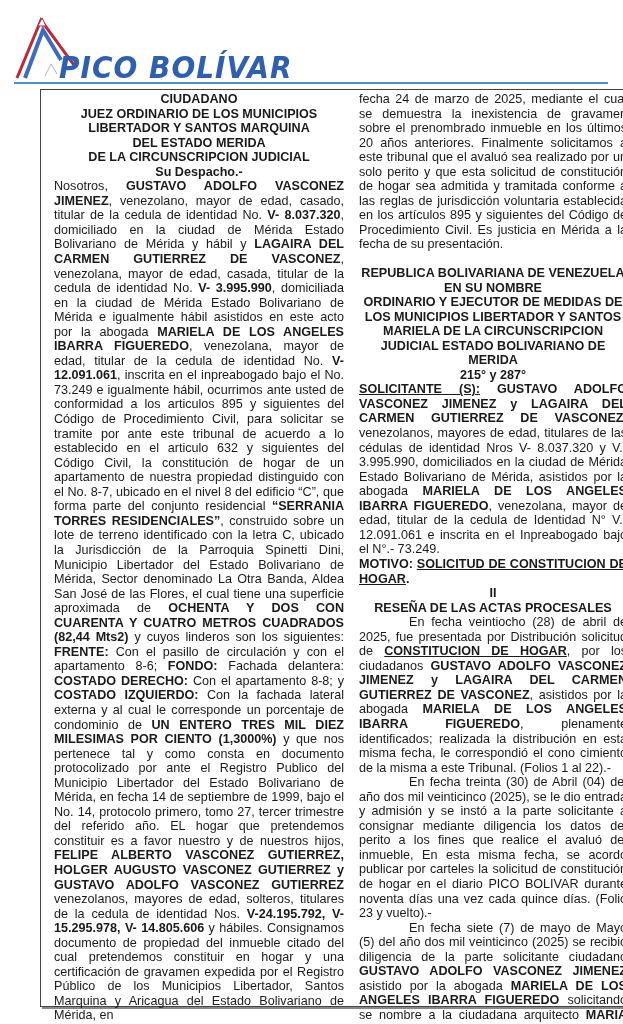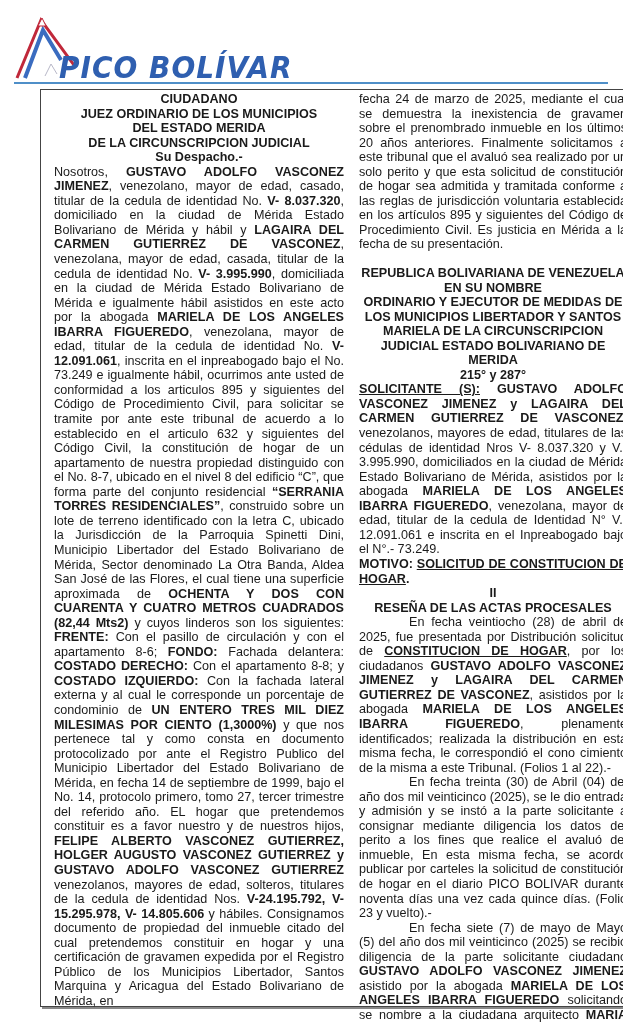--- a/index.html
+++ b/index.html
@@ -39,20 +39,21 @@
   </div>
   <div class="rule"></div>
 </div>
 
 <div class="box">
 
   <div class="col col-left">
     <div class="center">
       <div>CIUDADANO</div>
       <div>JUEZ ORDINARIO DE LOS MUNICIPIOS</div>
+      <div>LIBERTADOR Y SANTOS MARQUINA</div>
       <div>DEL ESTADO MERIDA</div>
       <div>DE LA CIRCUNSCRIPCION JUDICIAL</div>
       <div>Su Despacho.-</div>
     </div>
     <p class="p"><span>Nosotros, </span><span class="b">GUSTAVO ADOLFO VASCONEZ JIMENEZ</span><span>, venezolano, mayor de edad, casado, titular de la cedula de identidad No. </span><span class="b">V- 8.037.320</span><span>, domiciliado en la ciudad de Mérida Estado Bolivariano de Mérida y hábil y </span><span class="b">LAGAIRA DEL CARMEN GUTIERREZ DE VASCONEZ</span><span>, venezolana, mayor de edad, casada, titular de la cedula de identidad No. </span><span class="b">V- 3.995.990</span><span>, domiciliada en la ciudad de Mérida Estado Bolivariano de Mérida e igualmente hábil asistidos en este acto por la abogada </span><span class="b">MARIELA DE LOS ANGELES IBARRA FIGUEREDO</span><span>, venezolana, mayor de edad, titular de la cedula de identidad No. </span><span class="b">V- 12.091.061</span><span>, inscrita en el inpreabogado bajo el No. 73.249 e igualmente hábil, ocurrimos ante usted de conformidad a los articulos 895 y siguientes del Código de Procedimiento Civil, para solicitar se tramite por ante este tribunal de acuerdo a lo establecido en el articulo 632 y siguientes del Código Civil, la constitución de hogar de un apartamento de nuestra propiedad distinguido con el No. 8-7, ubicado en el nivel 8 del edificio “C”, que forma parte del conjunto residencial </span><span class="b">“SERRANIA TORRES RESIDENCIALES”</span><span>, construido sobre un lote de terreno identificado con la letra C, ubicado la Jurisdicción de la Parroquia Spinetti Dini, Municipio Libertador del Estado Bolivariano de Mérida, Sector denominado La Otra Banda, Aldea San José de las Flores, el cual tiene una superficie aproximada de </span><span class="b">OCHENTA Y DOS CON CUARENTA Y CUATRO METROS CUADRADOS (82,44 Mts2)</span><span> y cuyos linderos son los siguientes: </span><span class="b">FRENTE:</span><span> Con el pasillo de circulación y con el apartamento 8-6; </span><span class="b">FONDO:</span><span> Fachada delantera: </span><span class="b">COSTADO DERECHO:</span><span> Con el apartamento 8-8; y </span><span class="b">COSTADO IZQUIERDO:</span><span> Con la fachada lateral externa y al cual le corresponde un porcentaje de condominio de </span><span class="b">UN ENTERO TRES MIL DIEZ MILESIMAS POR CIENTO (1,3000%)</span><span> y que nos pertenece tal y como consta en documento protocolizado por ante el Registro Publico del Municipio Libertador del Estado Bolivariano de Mérida, en fecha 14 de septiembre de 1999, bajo el No. 14, protocolo primero, tomo 27, tercer trimestre del referido año. EL hogar que pretendemos constituir es a favor nuestro y de nuestros hijos, </span><span class="b">FELIPE ALBERTO VASCONEZ GUTIERREZ, HOLGER AUGUSTO VASCONEZ GUTIERREZ y GUSTAVO ADOLFO VASCONEZ GUTIERREZ</span><span> venezolanos, mayores de edad, solteros, titulares de la cedula de identidad Nos. </span><span class="b">V-24.195.792, V- 15.295.978, V- 14.805.606</span><span> y hábiles. Consignamos documento de propiedad del inmueble citado del cual pretendemos constituir en hogar y una certificación de gravamen expedida por el Registro Público de los Municipios Libertador, Santos Marquina y Aricagua del Estado Bolivariano de Mérida, en</span></p>
   </div>
 
   <div class="col col-right">
     <p class="p">fecha 24 de marzo de 2025, mediante el cual se demuestra la inexistencia de gravamen sobre el prenombrado inmueble en los últimos 20 años anteriores. Finalmente solicitamos a este tribunal que el avaluó sea realizado por un solo perito y que esta solicitud de constitución de hogar sea admitida y tramitada conforme a las reglas de jurisdicción voluntaria establecida en los artículos 895 y siguientes del Código de Procedimiento Civil. Es justicia en Mérida a la fecha de su presentación.</p>
     <div class="gap"></div>

